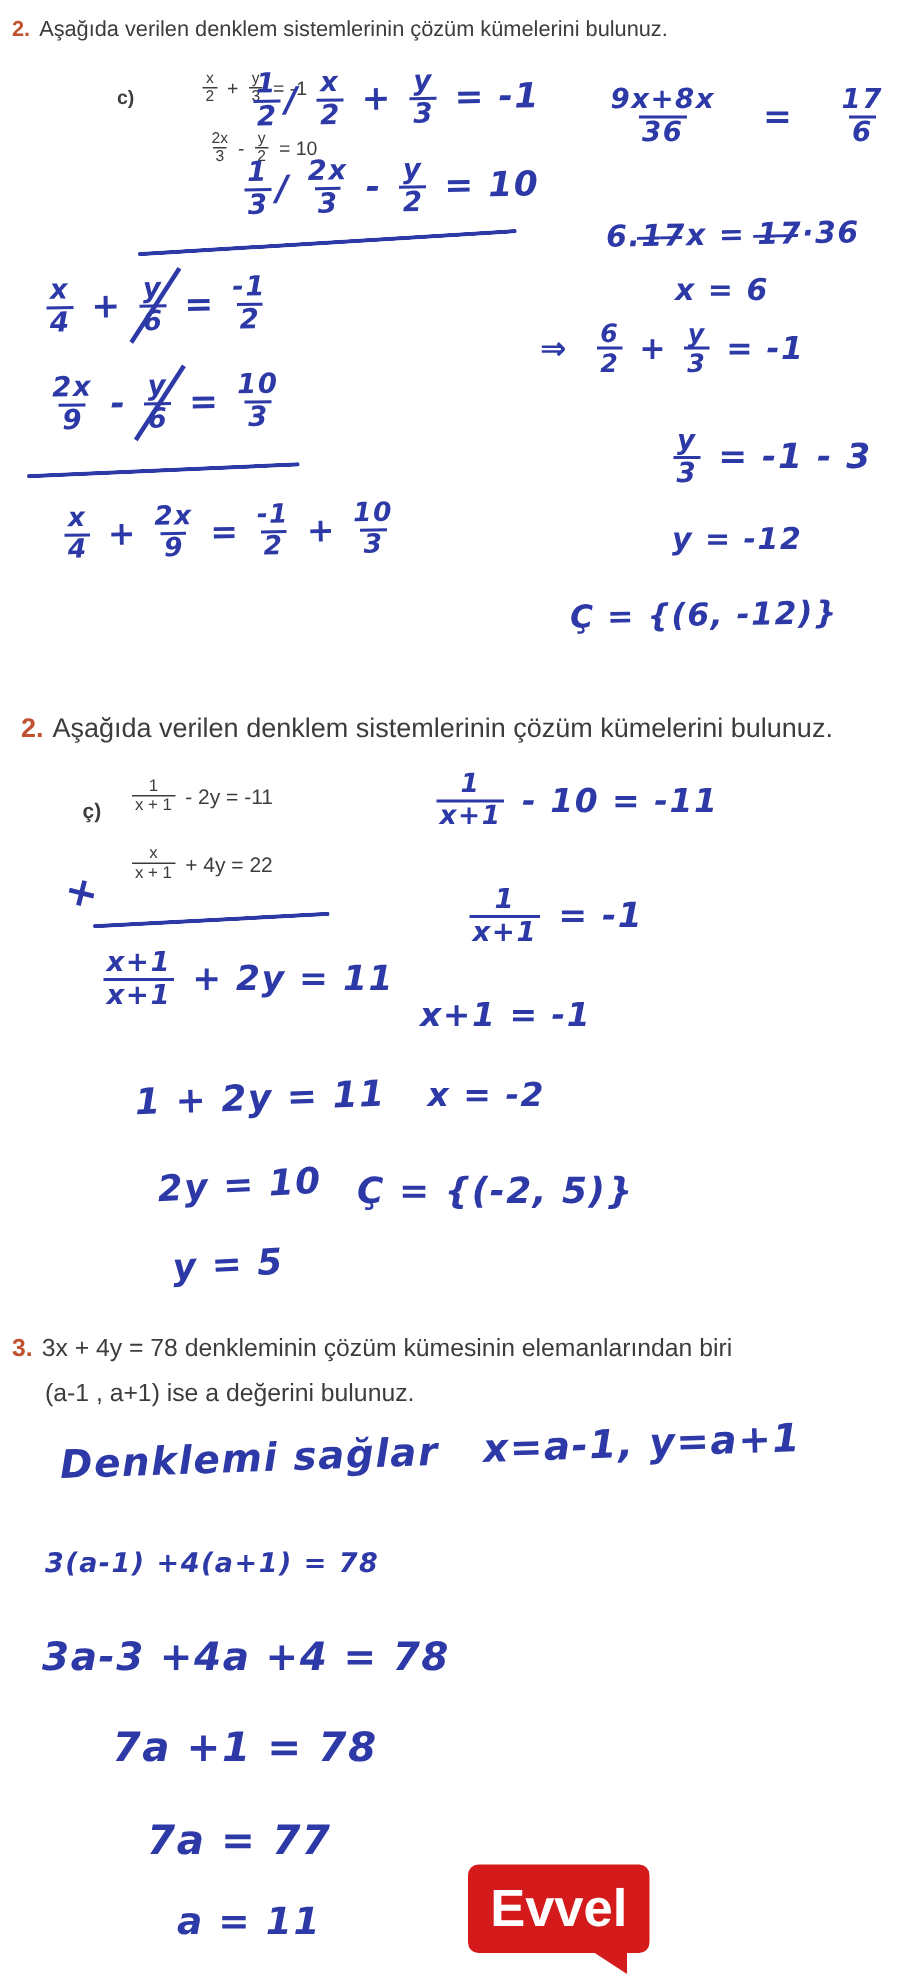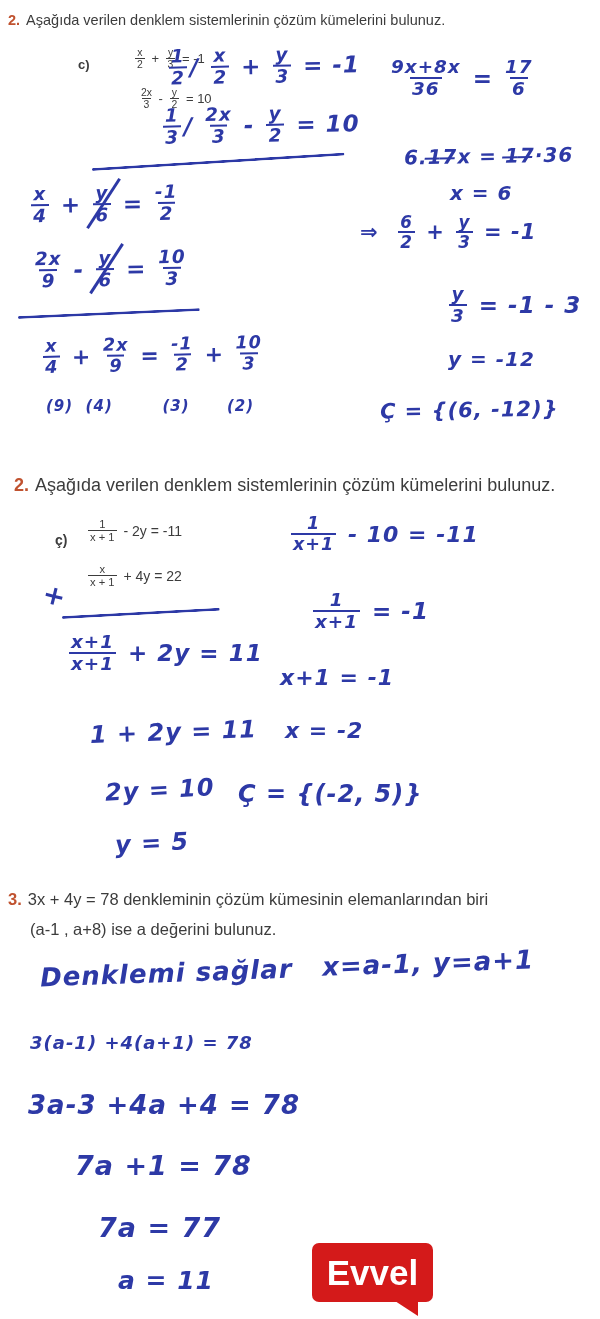--- a/index.html
+++ b/index.html
@@ -47,23 +47,22 @@
   <div class="abs hw" style="left:160px;top:104px;font-size:23px;transform:rotate(-1deg);"><span class="frac"><span class="num">1</span><span class="den">3</span></span>∕ <span class="frac"><span class="num">2x</span><span class="den">3</span></span> - <span class="frac"><span class="num">y</span><span class="den">2</span></span> = 10</div>
 
   <div class="rule" style="left:92px;top:168px;width:253px;transform:rotate(-3.5deg);"></div>
 
   <div class="abs hw" style="left:28px;top:183px;font-size:23px;transform:rotate(-1deg);"><span class="frac"><span class="num">x</span><span class="den">4</span></span> + <span class="frac struck"><span class="num">y</span><span class="den">6</span></span> = <span class="frac"><span class="num">-1</span><span class="den">2</span></span></div>
   <div class="abs hw" style="left:32px;top:248px;font-size:23px;transform:rotate(-1deg);"><span class="frac"><span class="num">2x</span><span class="den">9</span></span> - <span class="frac struck"><span class="num">y</span><span class="den">6</span></span> = <span class="frac"><span class="num">10</span><span class="den">3</span></span></div>
 
   <div class="rule" style="left:18px;top:316px;width:182px;transform:rotate(-2.5deg);"></div>
 
   <div class="abs hw" style="left:40px;top:335px;font-size:22px;transform:rotate(-1deg);"><span class="frac"><span class="num">x</span><span class="den">4</span></span> + <span class="frac"><span class="num">2x</span><span class="den">9</span></span> = <span class="frac"><span class="num">-1</span><span class="den">2</span></span> + <span class="frac"><span class="num">10</span><span class="den">3</span></span></div>
-  <div class="abs hw" style="left:46px;top:397px;font-size:15px;">(9)  (4)        (3)      (2)</div>
 
-  <div class="abs hw" style="left:388px;top:57px;font-size:23px;"><span class="frac"><span class="num">9x+8x</span><span class="den">36</span></span> = <span class="frac"><span class="num">17</span><span class="den">6</span></span></div>
+  <div class="abs hw" style="left:404px;top:57px;font-size:23px;gap:20px;"><span class="frac"><span class="num">9x+8x</span><span class="den">36</span></span> = <span class="frac"><span class="num">17</span><span class="den">6</span></span></div>
   <div class="abs hw" style="left:404px;top:144px;font-size:20px;transform:rotate(-1deg);">6.1̶7̶x = 1̶7̶·36</div>
   <div class="abs hw" style="left:450px;top:181px;font-size:20px;">x = 6</div>
   <div class="abs hw" style="left:360px;top:213px;font-size:21px;">⇒  <span class="frac"><span class="num">6</span><span class="den">2</span></span> + <span class="frac"><span class="num">y</span><span class="den">3</span></span> = -1</div>
   <div class="abs hw" style="left:446px;top:284px;font-size:23px;"><span class="frac"><span class="num">y</span><span class="den">3</span></span> = -1 - 3</div>
   <div class="abs hw" style="left:448px;top:347px;font-size:20px;">y = -12</div>
   <div class="abs hw" style="left:380px;top:398px;font-size:21px;transform:rotate(-1deg);">Ç = {(6, -12)}</div>
 
   <div class="abs printed" style="left:14px;top:475px;font-size:18px;">
     <span class="num-red">2.</span>
     <span>Aşağıda verilen denklem sistemlerinin çözüm kümelerini bulunuz.</span>
@@ -84,21 +83,21 @@
   <div class="abs hw" style="left:288px;top:514px;font-size:22px;"><span class="frac"><span class="num">1</span><span class="den">x+1</span></span> - 10 = -11</div>
   <div class="abs hw" style="left:310px;top:590px;font-size:23px;"><span class="frac"><span class="num">1</span><span class="den">x+1</span></span> = -1</div>
   <div class="abs hw" style="left:280px;top:665px;font-size:22px;">x+1 = -1</div>
   <div class="abs hw" style="left:285px;top:718px;font-size:22px;">x = -2</div>
   <div class="abs hw" style="left:238px;top:780px;font-size:24px;">Ç = {(-2, 5)}</div>
 
   <div class="abs printed" style="left:8px;top:890px;font-size:16.5px;">
     <span class="num-red">3.</span>
     <span>3x + 4y = 78 denkleminin çözüm kümesinin elemanlarından biri</span>
   </div>
-  <div class="abs printed" style="left:30px;top:920px;font-size:16.5px;">(a-1 , a+8) ise a değerini bulunuz.</div>
+  <div class="abs printed" style="left:30px;top:920px;font-size:16.5px;">(a-1 , a+1) ise a değerini bulunuz.</div>
 
   <div class="abs hw" style="left:40px;top:958px;font-size:26px;transform:rotate(-2deg);">Denklemi sağlar</div>
   <div class="abs hw" style="left:322px;top:948px;font-size:26px;transform:rotate(-2deg);">x=a-1, y=a+1</div>
 
   <div class="abs hw" style="left:30px;top:1032px;font-size:18px;">3(a-1) +4(a+1) = 78</div>
   <div class="abs hw" style="left:28px;top:1090px;font-size:26px;">3a-3 +4a +4 = 78</div>
   <div class="abs hw" style="left:75px;top:1150px;font-size:27px;">7a +1 = 78</div>
   <div class="abs hw" style="left:98px;top:1212px;font-size:27px;">7a = 77</div>
   <div class="abs hw" style="left:118px;top:1266px;font-size:25px;">a = 11</div>
 

